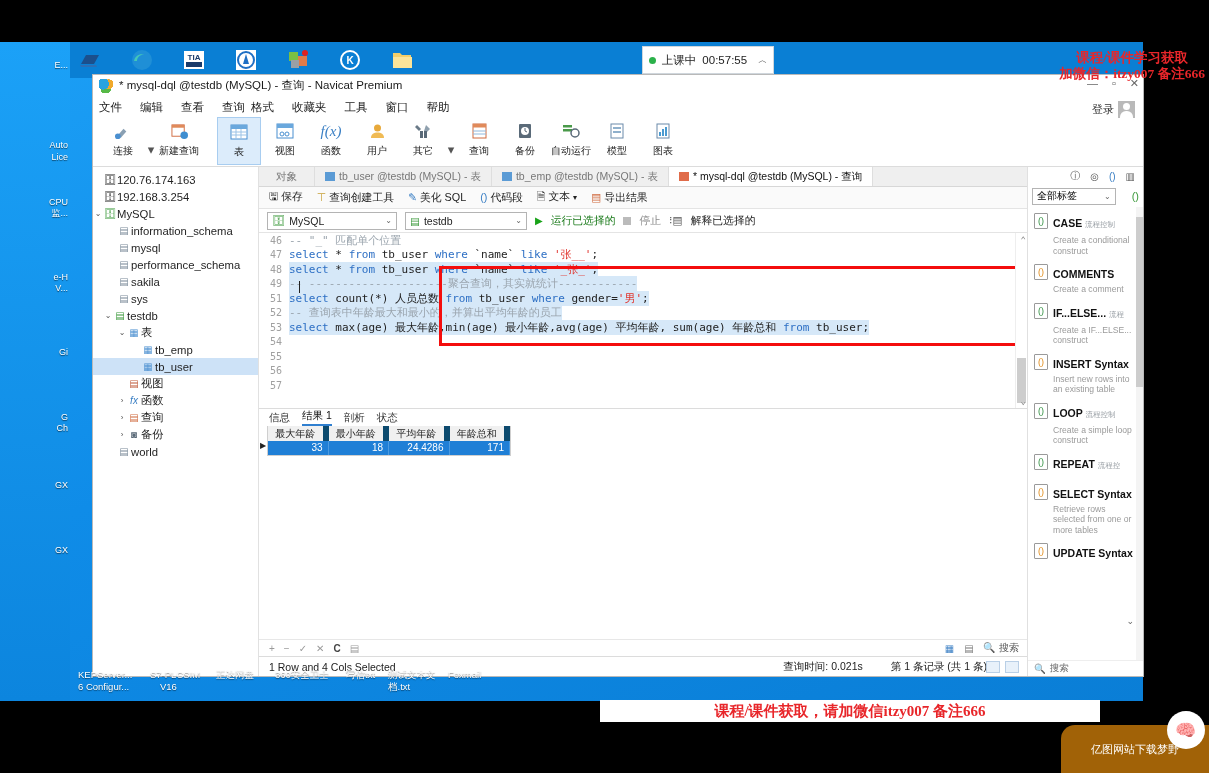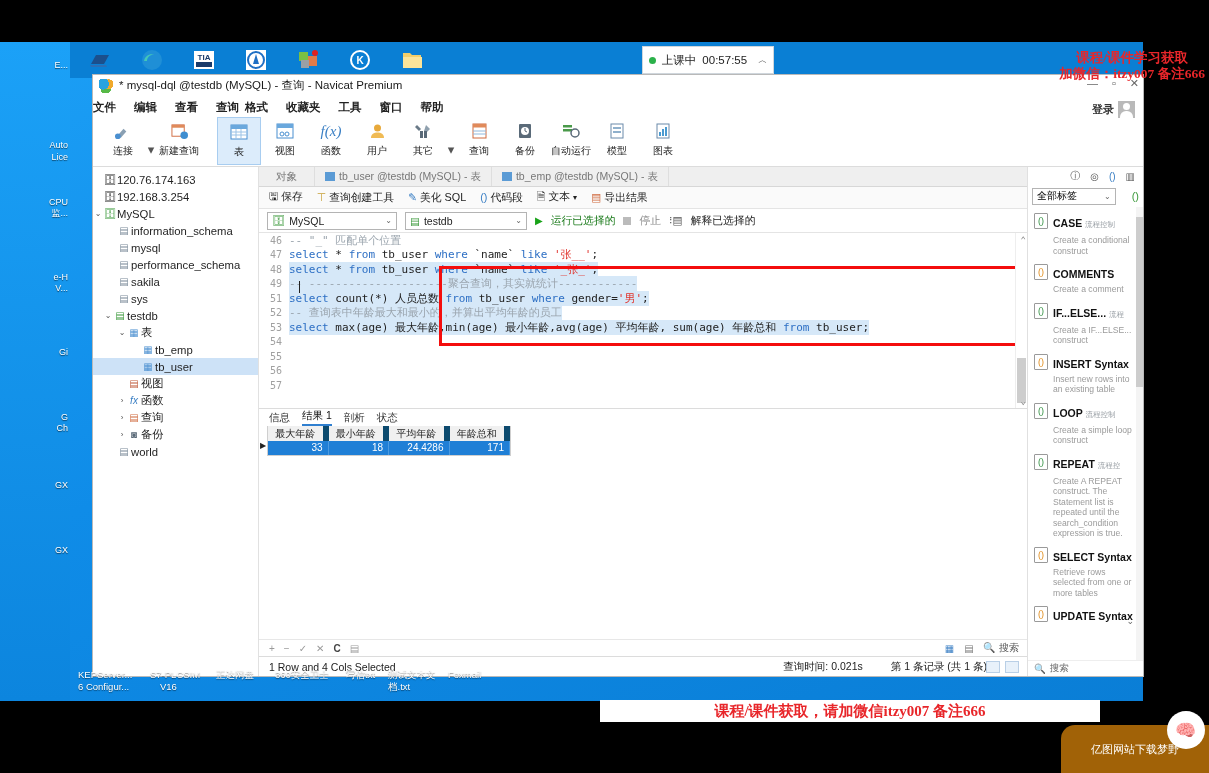--- a/index.html
+++ b/index.html
@@ -25,21 +25,21 @@
      color:#fff; font-size:9px; text-align:right; line-height:11px;
      text-shadow: 0 1px 1px rgba(0,0,0,.6); }
   .desk-icons div { position:absolute; right:2px; white-space:nowrap; }
 
   
   .taskbar {
     position: absolute; left: 70px; top: 42px; width: 1073px; height: 36px;
     background: #0a7fd4;
     display: flex; align-items: center;
   }
-  .tb-icons { display:flex; align-items:center; gap: 28px; padding-left: 18px; }
+  .tb-icons { display:flex; align-items:center; gap: 28px; padding-left: 8px; }
   .tb-ico { width: 24px; height: 24px; position: relative; }
   .tb-clock {
     position:absolute; left: 572px; top: 4px; width: 132px; height: 28px;
     background:#fff; border:1px solid #cfd6dc; display:flex; align-items:center;
     justify-content:center; gap:6px; font-size:11.5px; color:#222;
   }
   .dot-green { width:7px; height:7px; border-radius:50%; background:#2bb14a; display:inline-block;}
   .chev { font-size:9px; color:#555; margin-left:5px;}
 
   
@@ -79,21 +79,21 @@
     width:14px; height:14px; margin-right:6px;
     background:
       radial-gradient(circle at 30% 35%, #2aa3e0 0 42%, transparent 43%),
       radial-gradient(circle at 68% 38%, #f0a92b 0 38%, transparent 39%),
       radial-gradient(circle at 48% 72%, #57b947 0 40%, transparent 41%);
   }
   .win-btns { position:absolute; right:4px; top:2px; display:flex; gap:14px;
      font-size:11px; color:#666;}
 
   .menubar { height:20px; display:flex; align-items:center; gap:18px;
-     padding-left:0; font-size:11.5px; color:#222; background:#fff;font-weight:bold;}
+     padding-left:6px; font-size:11.5px; color:#222; background:#fff;}
   .menubar .mi { cursor:default; }
   .login-zone { position:absolute; right:8px; top:26px; display:flex; align-items:center; gap:4px;
      font-size:11px; color:#333; }
   .avatar { width:17px; height:17px; background:#b9b9b9; position:relative; overflow:hidden;}
   .avatar:before{content:"";position:absolute;left:5px;top:2px;width:7px;height:7px;border-radius:50%;background:#fff;}
   .avatar:after{content:"";position:absolute;left:2px;top:10px;width:13px;height:9px;border-radius:6px 6px 0 0;background:#fff;}
 
   
   .ribbon {
     height:50px; background:#fff; border-bottom:1px solid #dcdcdc;
@@ -543,20 +543,24 @@
           <div class="tab obj">
             <span>对象</span>
           </div>
           <div class="tab">
             <span class="tico2"></span>
             <span>tb_user @testdb (MySQL) - 表</span>
           </div>
           <div class="tab">
             <span class="tico2"></span>
             <span>tb_emp @testdb (MySQL) - 表</span>
+          </div>
+          <div class="tab active">
+            <span class="tico2"></span>
+            <span>* mysql-dql @testdb (MySQL) - 查询</span>
           </div>
         </div>
 
         <div class="qtoolbar">
           <span><span class="ic">🖫</span><span>保存</span></span>
           <span><span class="ic" style="color:#c8a23a">⊤</span><span>查询创建工具</span></span>
           <span><span class="ic" style="color:#3a7fc4">✎</span><span>美化 SQL</span></span>
           <span><span class="ic" style="color:#3a7fc4">()</span><span>代码段</span></span>
           <span><span class="ic">🗎</span><span>文本</span><span style="margin-left:3px;font-size:8px">▾</span></span>
           <span><span class="ic" style="color:#d06a3f">▤</span><span>导出结果</span></span>
@@ -704,21 +708,20 @@
             <span class="snip-ico">()</span>
             <span>
               <span class="snip-t"><span>LOOP</span> <span class="tagcn">流程控制</span></span>
               <div class="snip-d">Create a simple loop construct</div>
             </span>
           </div>
           <div class="snip">
             <span class="snip-ico">()</span>
             <span>
               <span class="snip-t"><span>REPEAT</span> <span class="tagcn">流程控</span></span>
-              <div class="snip-d">Create A REPEAT construct. The Statement list is repeated until the search_condition expression is true.</div>
             </span>
           </div>
           <div class="snip">
             <span class="snip-ico o">()</span>
             <span>
               <span class="snip-t"><span>SELECT Syntax</span></span>
               <div class="snip-d">Retrieve rows selected from one or more tables</div>
             </span>
           </div>
           <div class="snip">

